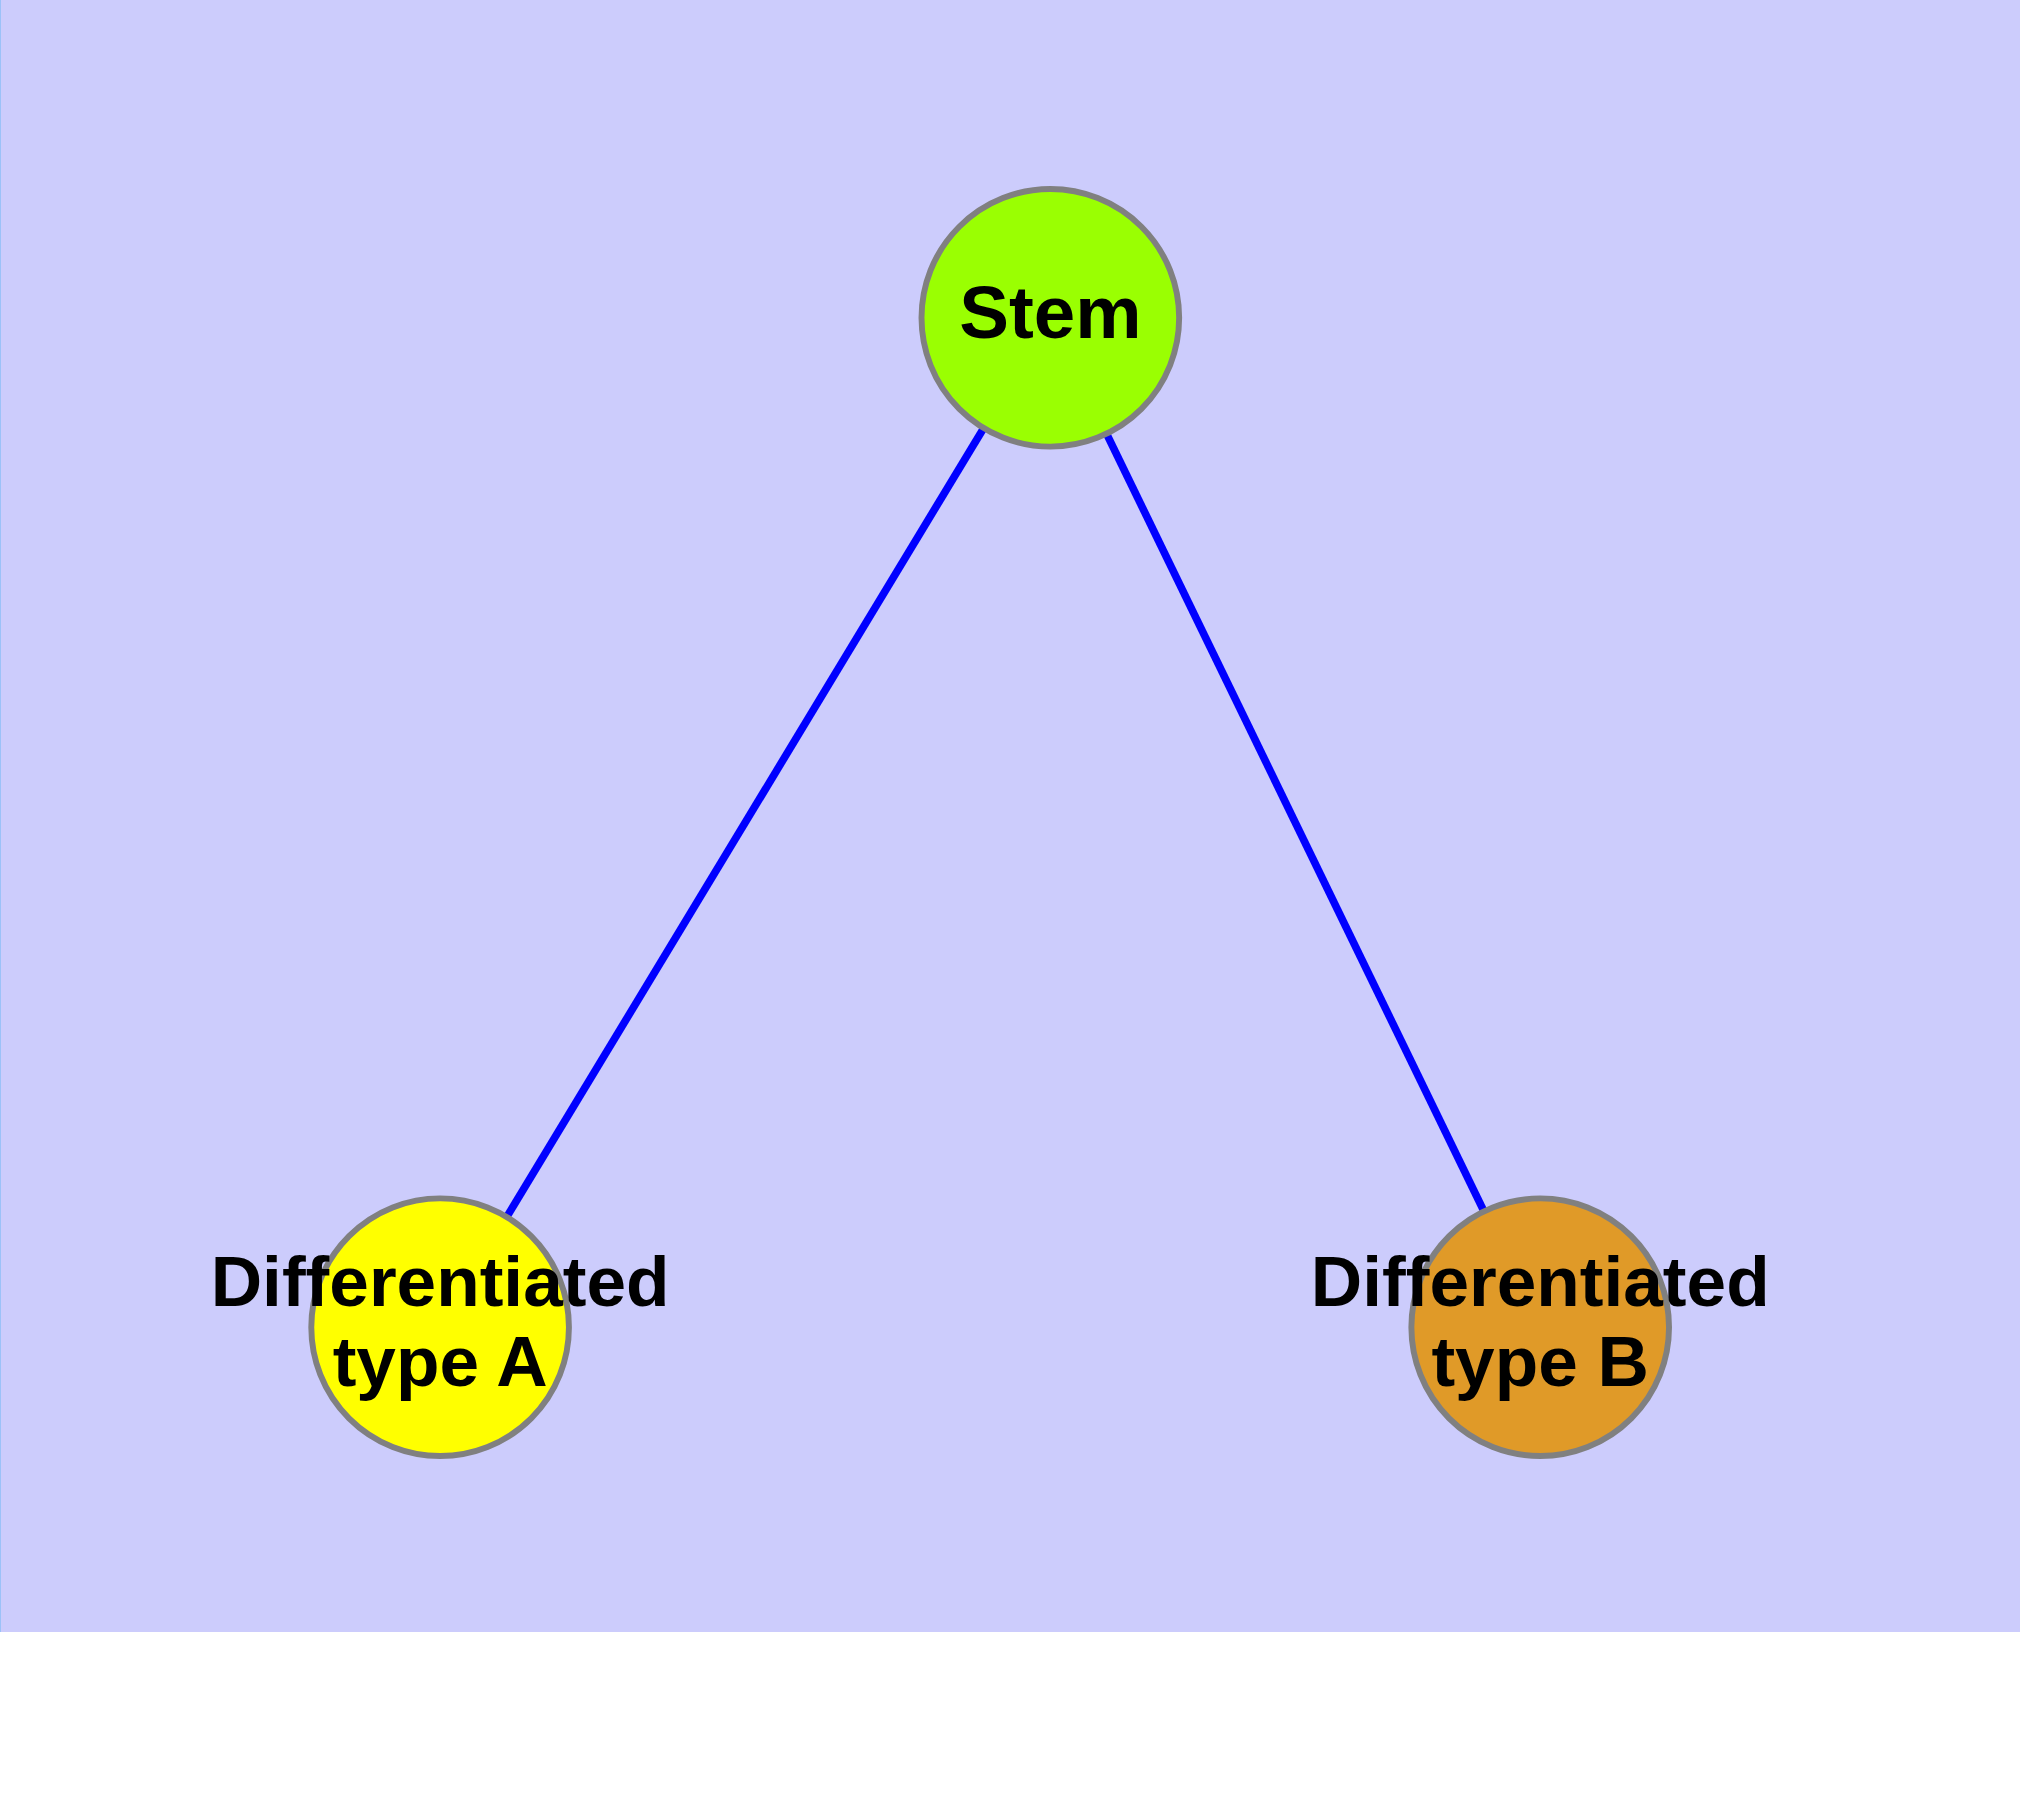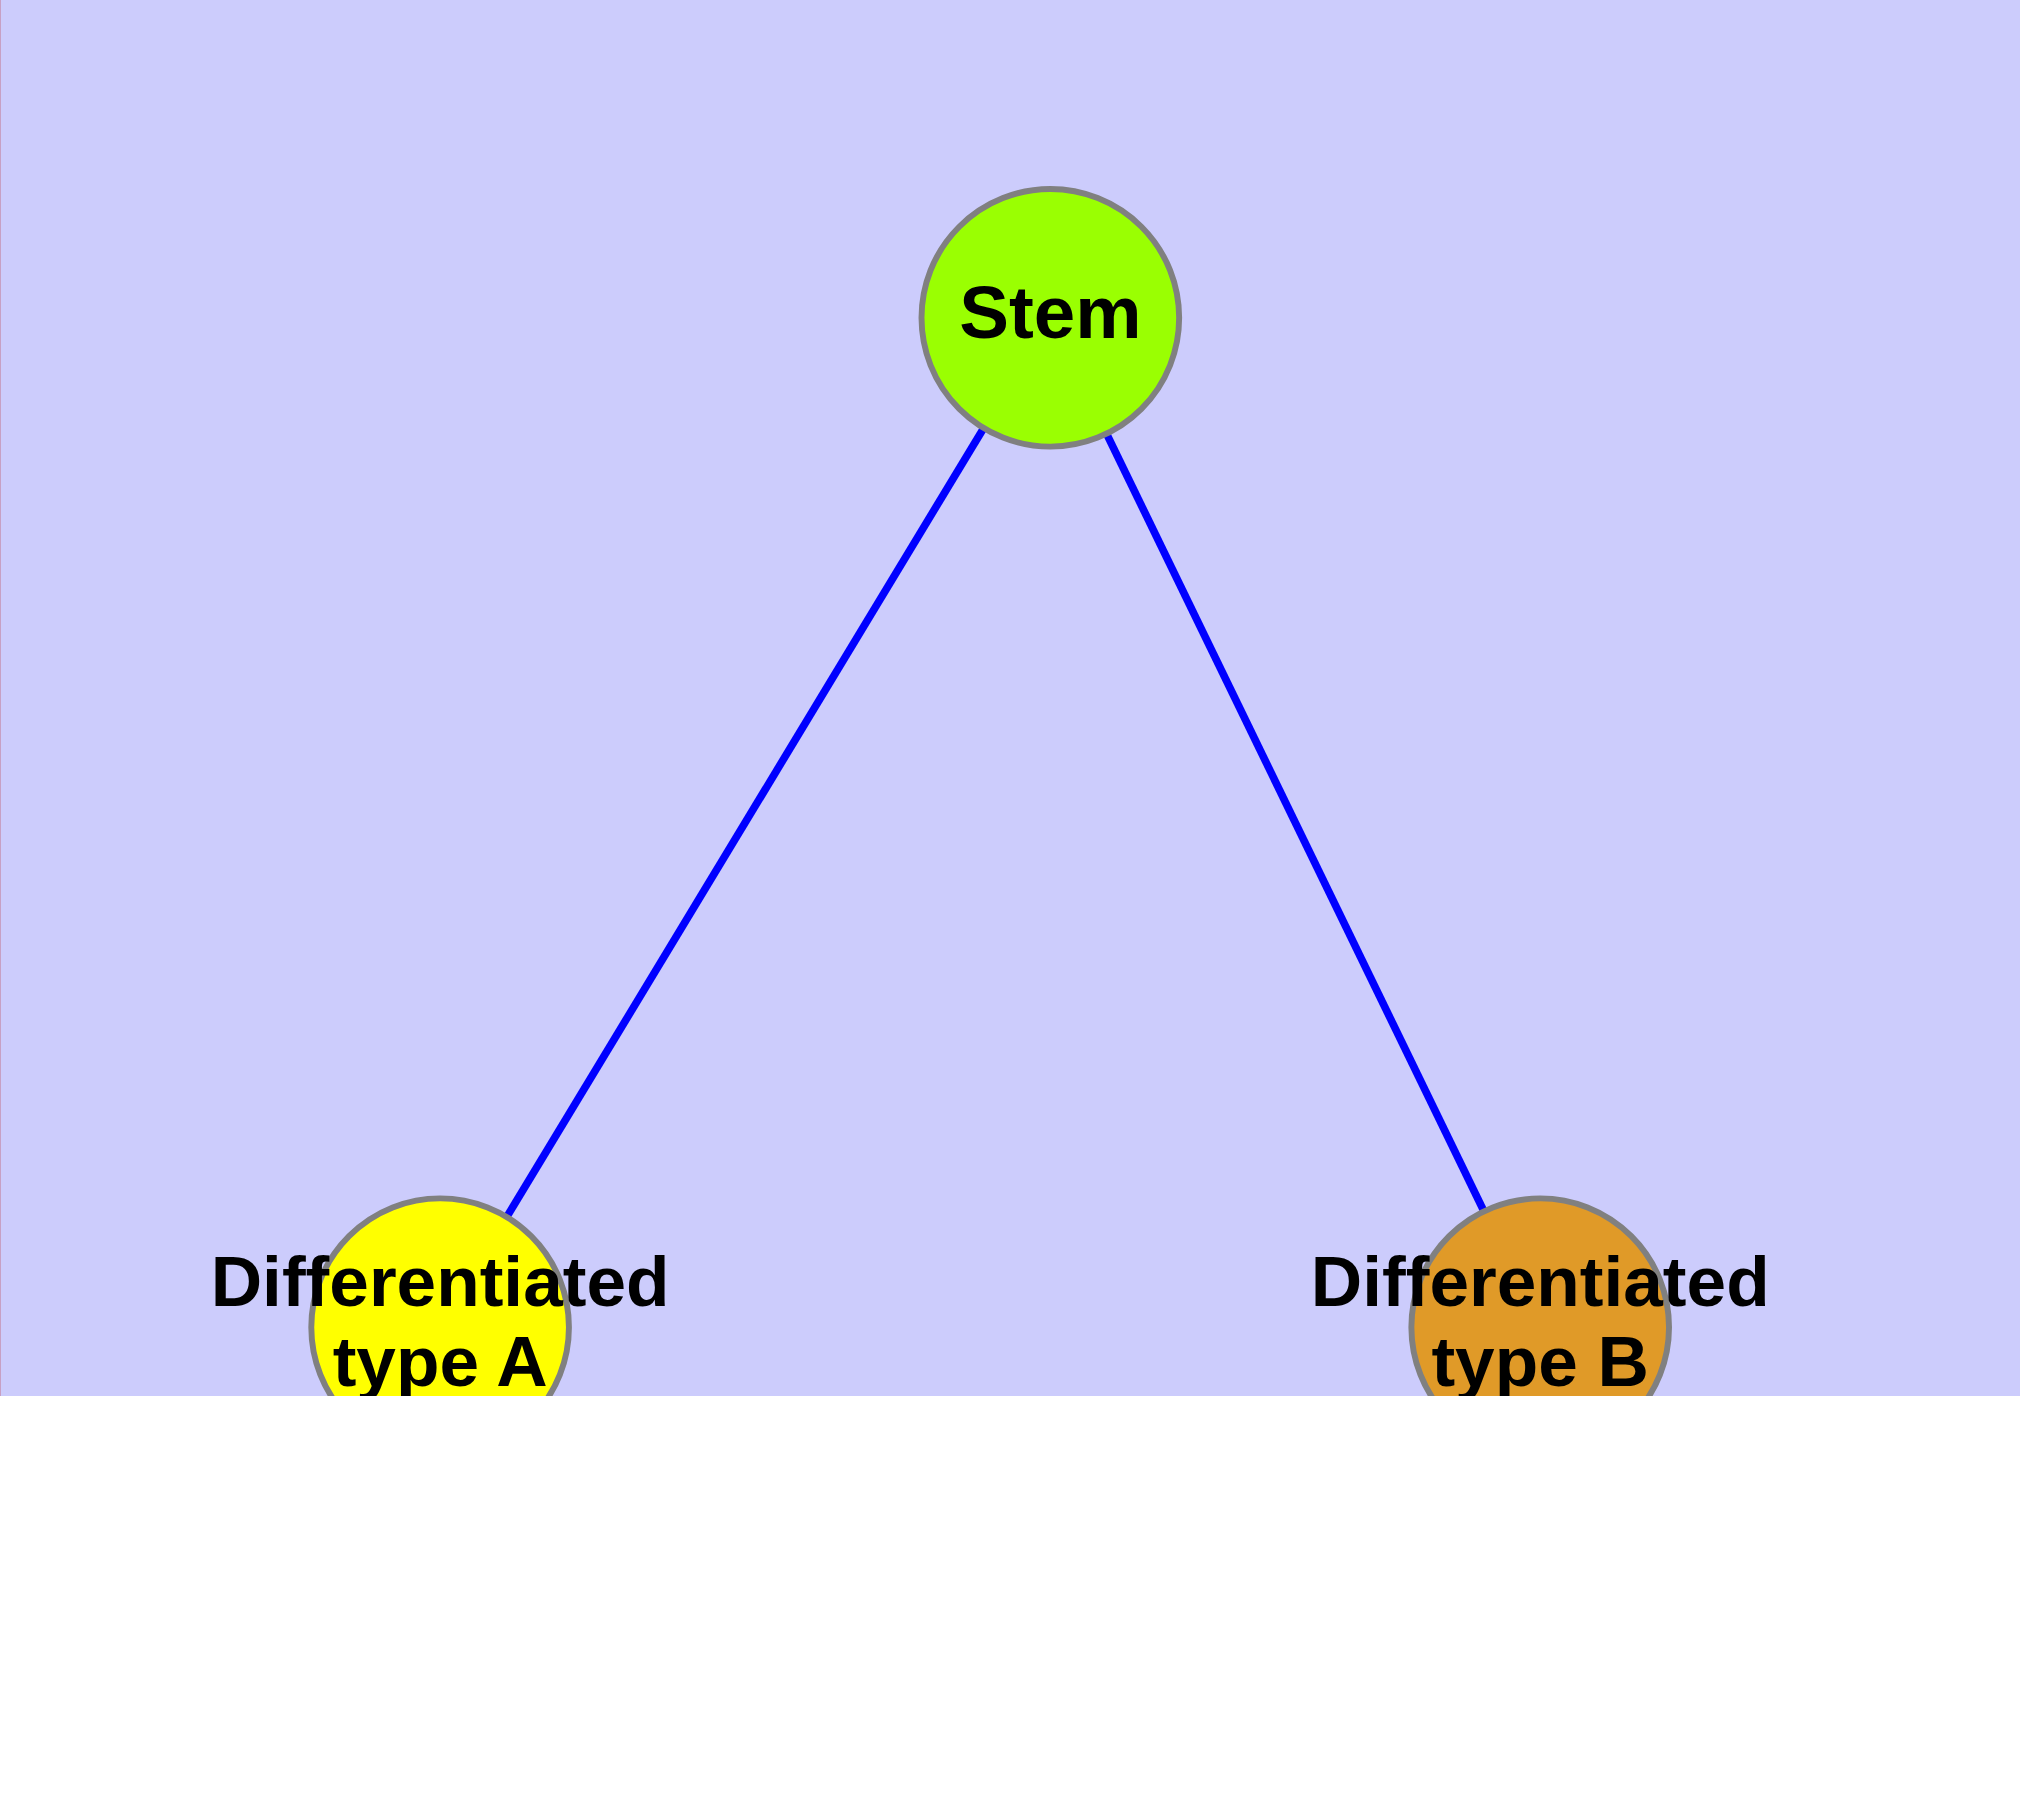--- a/index.html
+++ b/index.html
@@ -31,21 +31,21 @@
     dominant-baseline: middle;
     paint-order: normal;
   }
   .edge-line {
     stroke-linecap: butt;
   }
 </style>
 </head>
 <body>
 
-<div id="canvas" style="width: 2021px; height: 1396px; background: #b91c1c;">
+<div id="canvas" style="width: 2021px; height: 1632px; background: #0ea5e9;">
   <svg id="graph-svg" viewBox="0 0 2384 2138" xmlns="http://www.w3.org/2000/svg">
 
     <rect id="bg-rect" x="0" y="0" width="2384" height="2138" fill="#CCCCFC"></rect>
 
     <g>
       <line id="edge-a" class="edge-line" x1="1239" y1="375" x2="519" y2="1566" stroke="#0000FF" stroke-width="9"></line>
       <line id="edge-b" class="edge-line" x1="1239" y1="375" x2="1817" y2="1566" stroke="#0000FF" stroke-width="9"></line>
     </g>
 
     <g>

